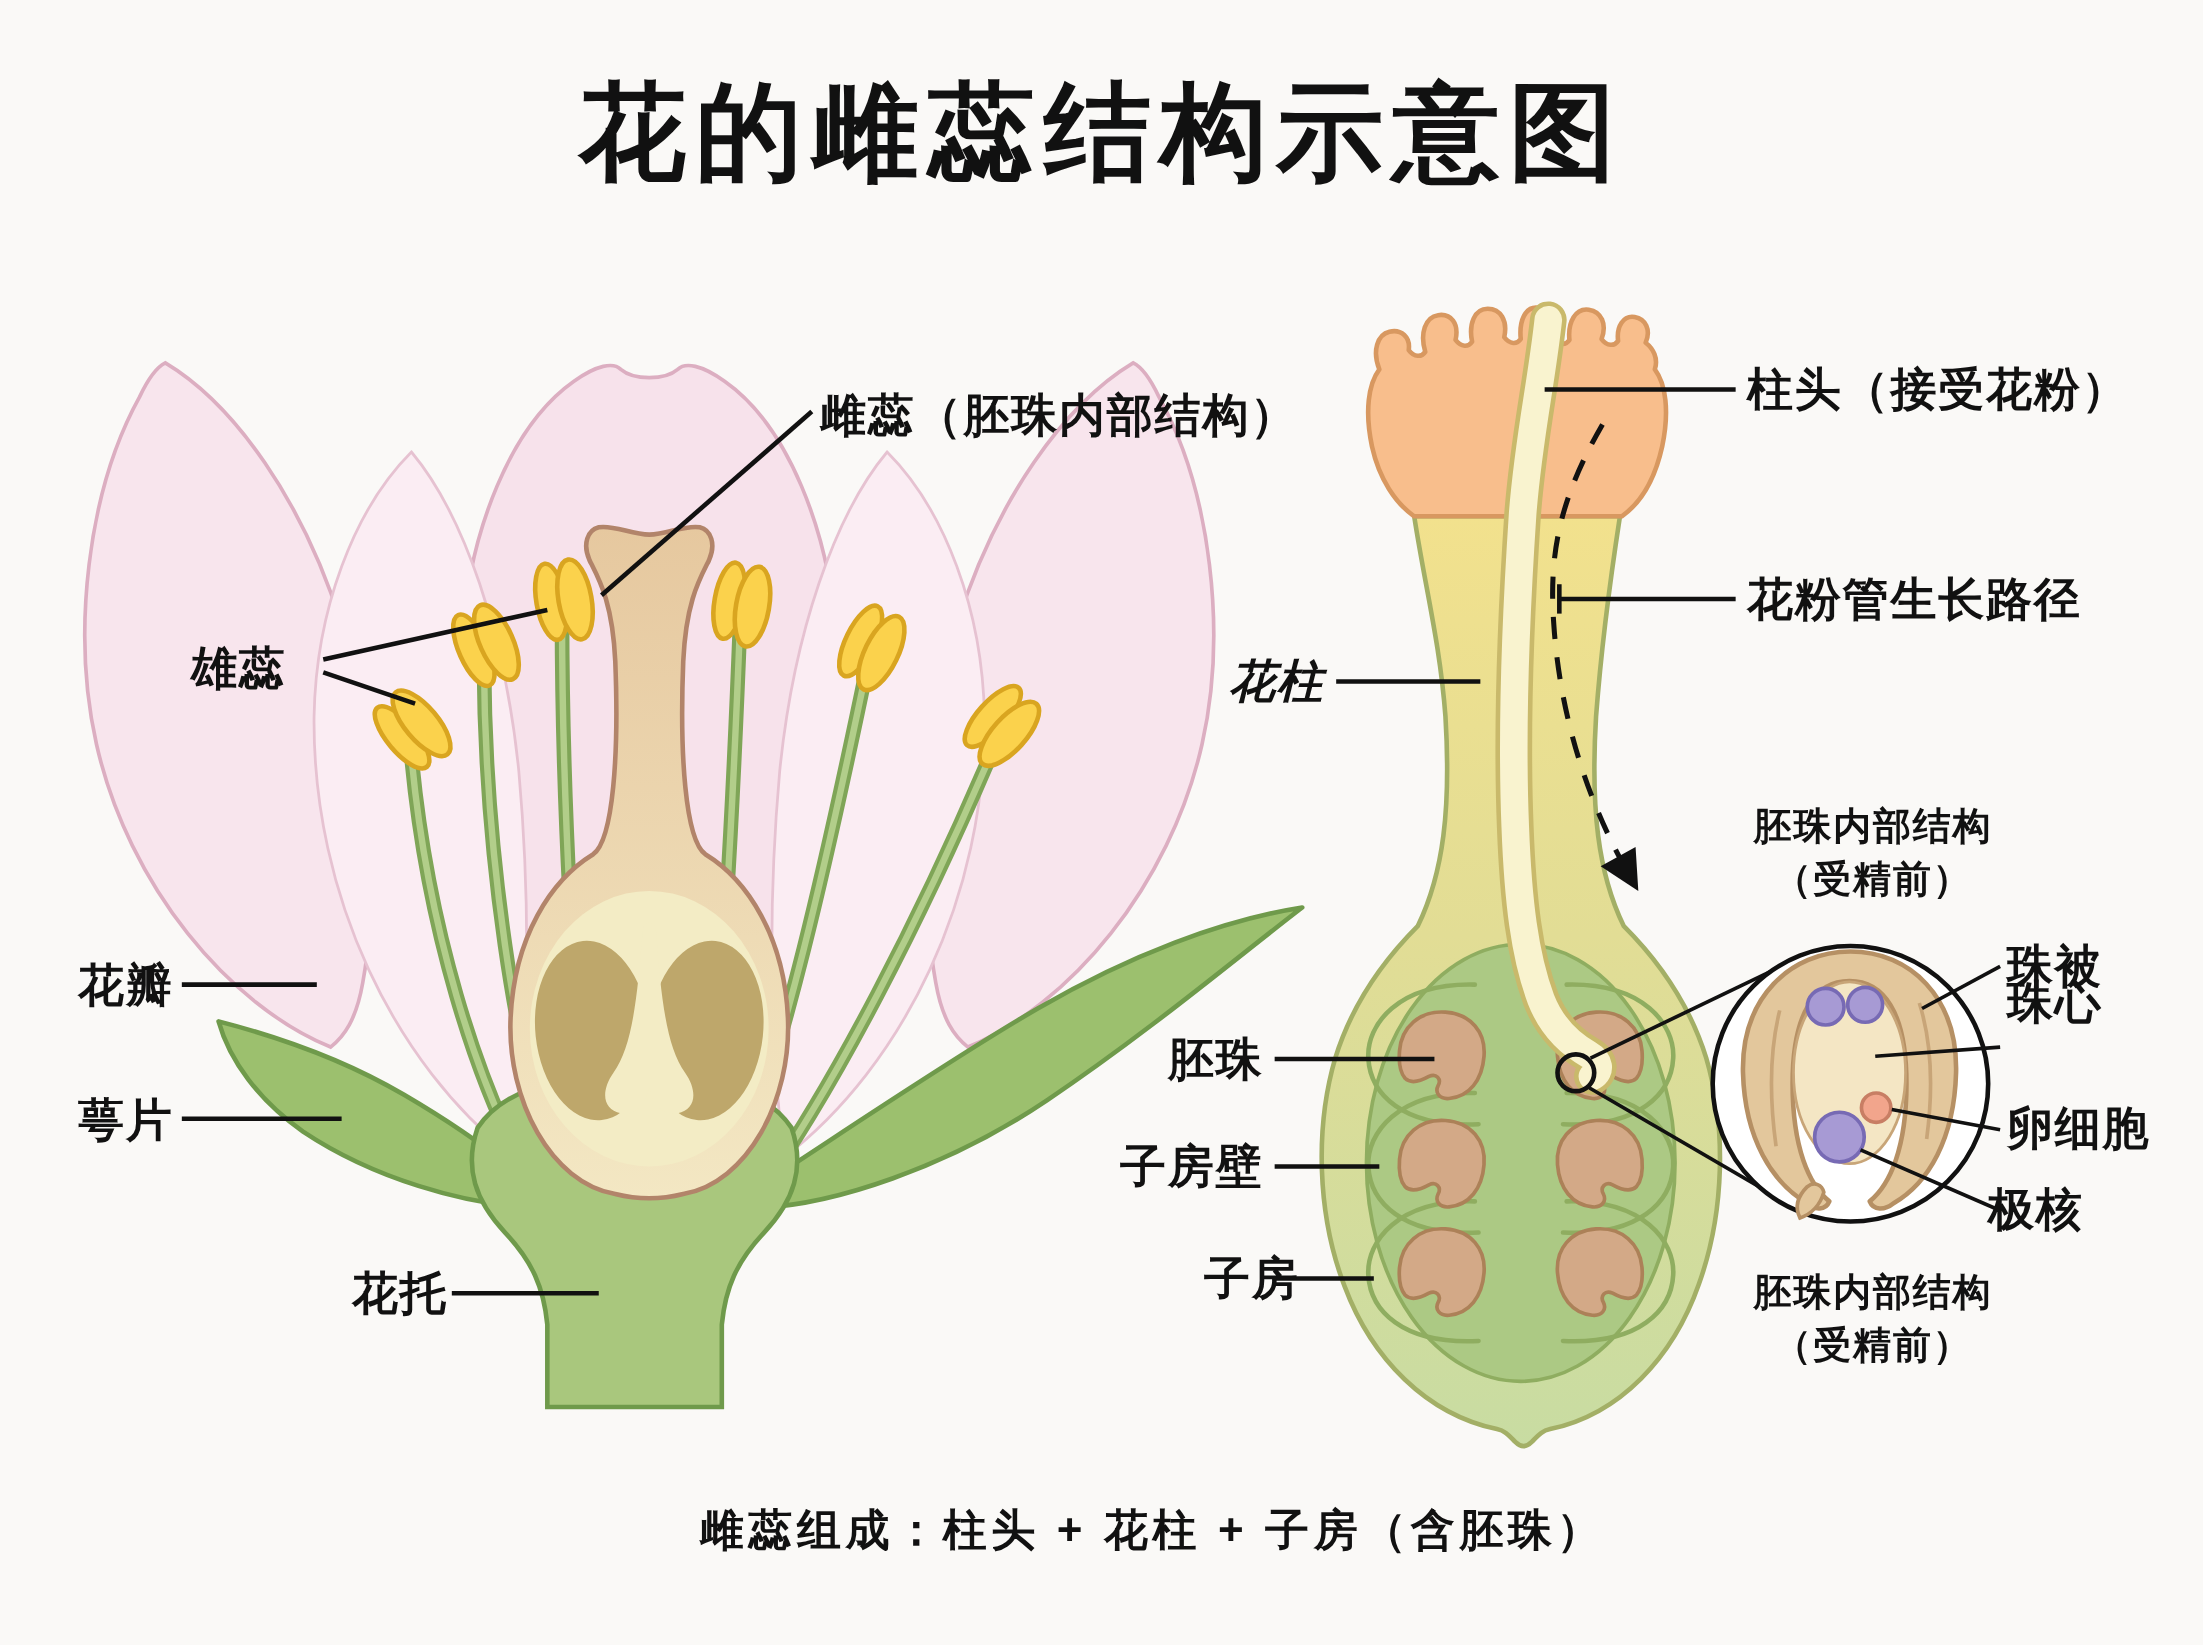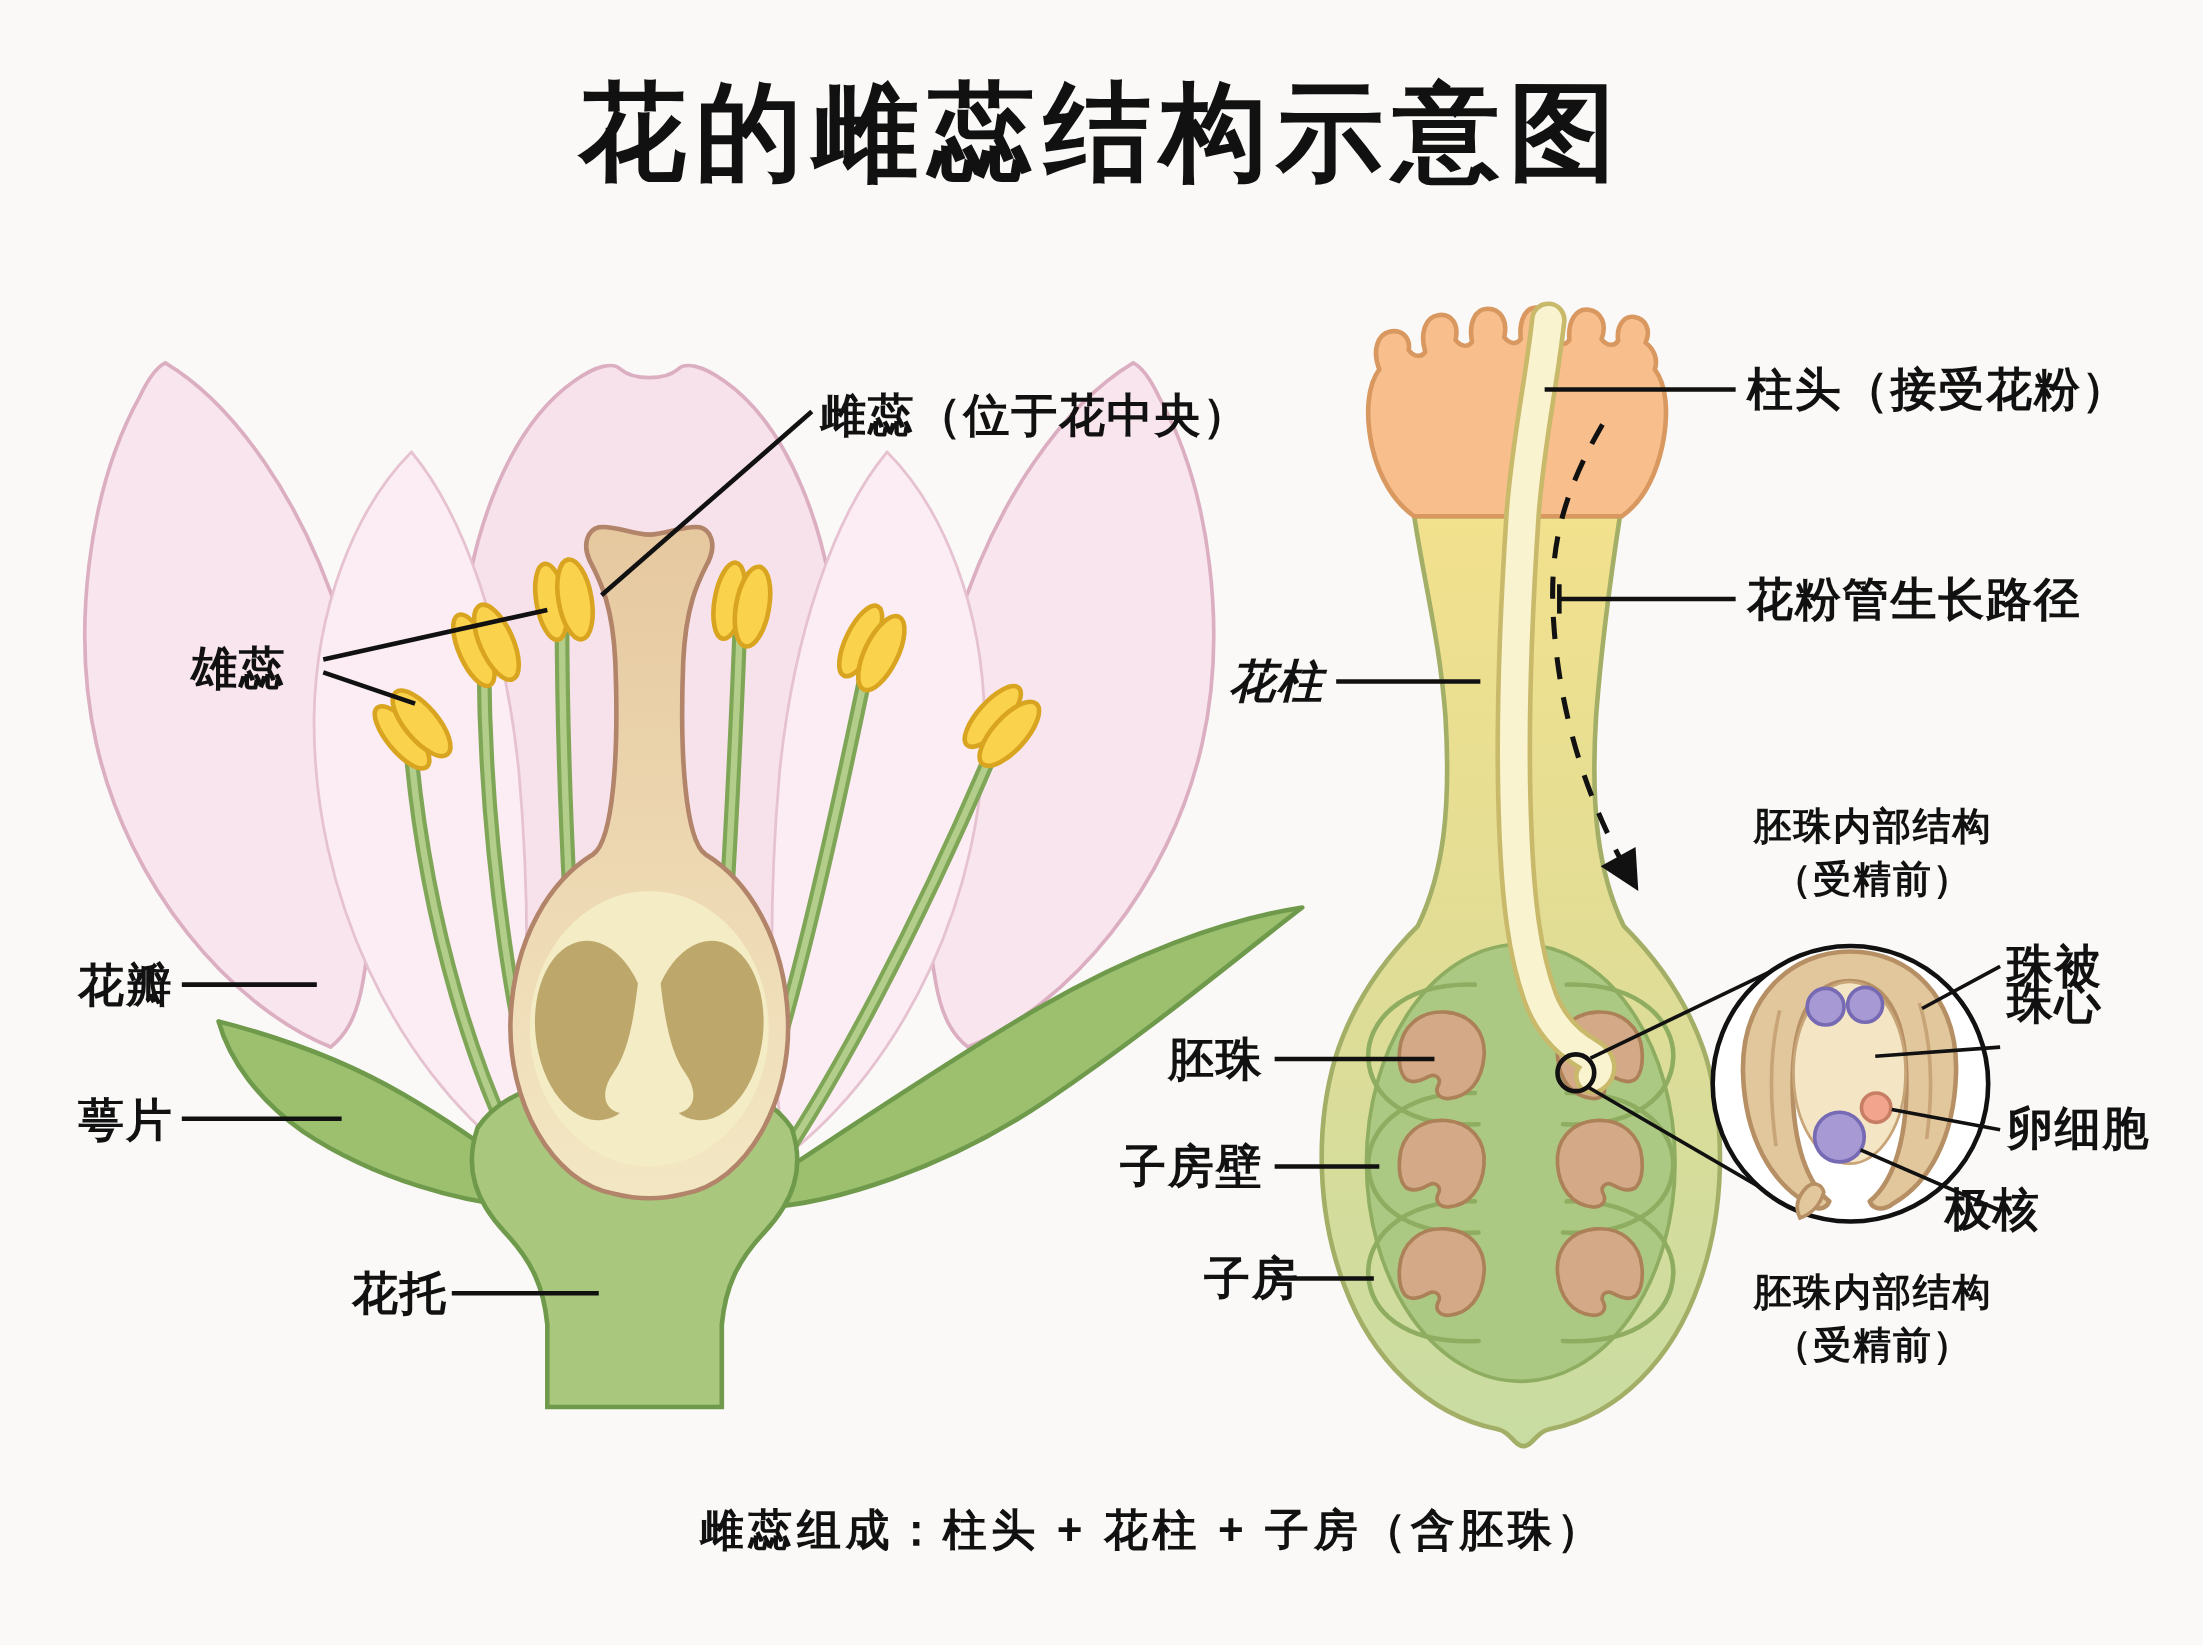--- a/index.html
+++ b/index.html
@@ -217,42 +217,42 @@
       <path d="M 2093,1098 L 2178,1052"></path>
       <path d="M 2042,1150 L 2178,1140"></path>
       <path d="M 2060,1208 L 2178,1230"></path>
       <path d="M 2026,1252 L 2178,1318"></path>
     </g>
   </g>
 </svg>
 
 <div class="title">花的雌蕊结构示意图</div>
 
-<div class="label" style="left:820px; top:415px;">雌蕊（位于花中央）</div>
+<div class="label" style="left:820px; top:415px;">雌蕊（胚珠内部结构）</div>
 <div class="label" style="left:191px; top:668px;">雄蕊</div>
 <div class="label" style="left:78px; top:985px;">花瓣</div>
 <div class="label" style="left:78px; top:1120px;">萼片</div>
 <div class="label" style="left:352px; top:1293px;text-align:center;">花托</div>
 
 <div class="label" style="left:1747px; top:389px;">柱头（接受花粉）</div>
 <div class="label" style="left:1747px; top:599px;">花粉管生长路径</div>
 <div class="label" style="left:1229px; top:681px;font-style:italic;">花柱</div>
 <div class="label" style="left:1168px; top:1059px;">胚珠</div>
 <div class="label" style="left:1120px; top:1166px;">子房壁</div>
 <div class="label" style="left:1168px; top:1278px;margin-left:36px;">子房</div>
 
 <div class="label-block" style="left:1706px; top:800px;">
   <div>胚珠内部结构</div>
   <div>（受精前）</div>
 </div>
 
 <div class="label" style="left:2007px; top:966px;">珠被</div>
 <div class="label" style="left:2007px; top:1002px;">珠心</div>
 <div class="label" style="left:2007px; top:1128px;">卵细胞</div>
-<div class="label" style="left:1945px; top:1209px;">极核</div>
+<div class="label" style="left:1988px; top:1209px;">极核</div>
 
 <div class="label-block" style="left:1706px; top:1266px;">
   <div>胚珠内部结构</div>
   <div>（受精前）</div>
 </div>
 
 <div class="summary">雌蕊组成：柱头 + 花柱 + 子房（含胚珠）</div>
 
 
 </body></html>

